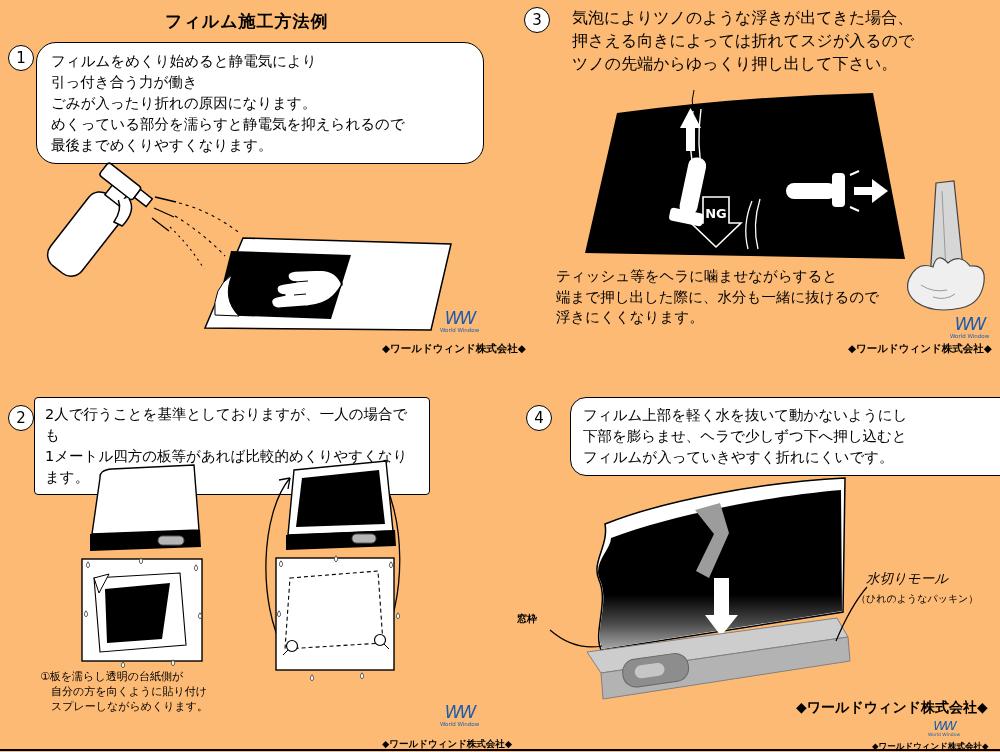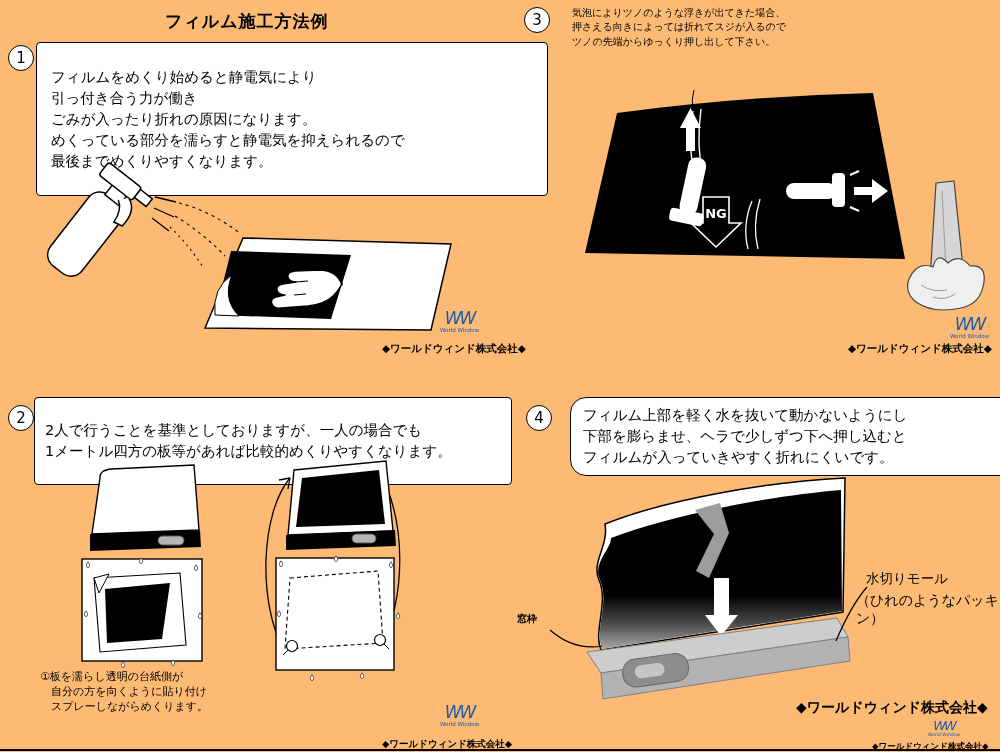--- a/index.html
+++ b/index.html
@@ -5,47 +5,47 @@
   *{margin:0;padding:0;box-sizing:border-box;}
   html,body{background:#fff;}
   .page{position:relative;width:1000px;height:752px;background:#fdba74;overflow:hidden;
         font-family:"DejaVu Sans","Liberation Sans",sans-serif;color:#000;}
   .abs{position:absolute;}
   .title{font-size:17px;font-weight:bold;letter-spacing:1px;}
   .step-num{width:26px;height:26px;border:1.7px solid #000;border-radius:50%;
             display:flex;align-items:center;justify-content:center;font-size:15px;background:#fff;}
   .bubble{border:1.7px solid #000;background:#fff;white-space:pre-line;
           font-size:14.5px;line-height:1.44;}
-  .tb{white-space:pre-line;font-size:10px;line-height:1.44;}
+  .tb{white-space:pre-line;font-size:16px;line-height:1.44;}
   .note{white-space:pre-line;font-size:14.5px;line-height:1.42;}
   .caption{white-space:pre-line;font-size:11px;line-height:1.38;}
   .label-bold{font-size:10px;font-weight:bold;}
-  .label{font-size:13.5px;}
-  .label-sm{font-size:14px;}
+  .label{font-size:13.5px;font-style:italic;}
+  .label-sm{font-size:10px;}
   .logo{text-align:center;color:#1d5cad;}
   .logo-ww{font-size:17px;font-weight:normal;font-style:italic;letter-spacing:-2px;line-height:1;}
   .logo-sub{font-size:5.5px;line-height:1;margin-top:1px;}
   .logo-sm .logo-ww{font-size:13px;}
   .logo-sm .logo-sub{font-size:4.5px;}
   .company{font-weight:bold;font-size:10.5px;white-space:nowrap;}
   .company-sm{font-weight:bold;font-size:9.5px;white-space:nowrap;}
   .company-xs{font-weight:bold;font-size:8.5px;white-space:nowrap;}
   .company-lg{font-weight:bold;font-size:14px;white-space:nowrap;}
   .bottom-rule{background:#000;}
   svg{display:block;}
 </style>
 </head>
 <body>
 
 <div class="page">
 
   <div class="abs title" style="left:165px;top:10px">フィルム施工方法例</div>
 
   <div class="abs step-num" style="left:8px;top:45px">1</div>
-  <div class="abs bubble" style="left:36px;top:42px;width:512px;border-radius:4px;padding:24px 14px">フィルムをめくり始めると静電気により
+  <div class="abs bubble" style="left:36px;top:42px;width:448px;border-radius:20px;padding:8px 14px">フィルムをめくり始めると静電気により
 引っ付き合う力が働き
 ごみが入ったり折れの原因になります。
 めくっている部分を濡らすと静電気を抑えられるので
 最後までめくりやすくなります。</div>
 
   <svg class="abs" style="left:45px;top:156px" width="440" height="200" viewBox="0 0 440 200">
     <g>
       <polygon points="160,172 198,82 406,88 386,174" fill="#fff" stroke="#000" stroke-width="1.5"></polygon>
       <polygon points="186,95 306,99 286,163 170,159" fill="#000"></polygon>
       <path d="M170,159 Q167,132 187,119 Q177,143 194,160 Z" fill="#fff" stroke="#000" stroke-width="1"></path>
@@ -111,29 +111,32 @@
       <text x="163" y="135" fill="#fff" font-size="13" font-weight="bold" text-anchor="middle">NG</text>
     </g>
     <g>
       <polygon points="383,100 401,98 411,194 377,197" fill="#d6d6d6" stroke="#444" stroke-width="1.2"></polygon>
       <path d="M389,108 l4,80" stroke="#9a9a9a" stroke-width="1" fill="none"></path>
       <path d="M356,196 q8,-18 24,-12 q4,-16 15,-4 q12,-10 22,3 q16,-2 14,16 q-3,22 -23,26 q-28,6 -45,-6 q-12,-10 -7,-23 z" fill="#efefef" stroke="#444" stroke-width="1.2"></path>
       <path d="M368,202 q12,8 26,5 M380,214 q12,4 22,-3" stroke="#999" stroke-width="1" fill="none"></path>
     </g>
   </svg>
 
+  <div class="abs note" style="left:556px;top:266px;width:345px">ティッシュ等をヘラに噛ませながらすると
+端まで押し出した際に、水分も一緒に抜けるので
+浮きにくくなります。</div>
 
   <div class="abs logo" style="left:950px;top:316px">
     <div class="logo-ww">WW</div>
     <div class="logo-sub">World Window</div>
   </div>
   <div class="abs company" style="left:848px;top:342px">◆ワールドウィンド株式会社◆</div>
 
   <div class="abs step-num" style="left:8px;top:405px">2</div>
-  <div class="abs bubble" style="left:34px;top:397px;width:478px;border-radius:4px;padding:22px 10px">2人で行うことを基準としておりますが、一人の場合でも
+  <div class="abs bubble" style="left:34px;top:397px;width:396px;border-radius:4px;padding:6px 10px">2人で行うことを基準としておりますが、一人の場合でも
 1メートル四方の板等があれば比較的めくりやすくなります。</div>
 
   <svg class="abs" style="left:78px;top:462px" width="135" height="207" viewBox="0 0 135 207">
     <defs>
         <path id="drop1" d="M0,-3.2 C2.1,-0.6 2.1,1.6 0,2.8 C-2.1,1.6 -2.1,-0.6 0,-3.2 Z"></path>
       </defs>
     <path d="M22,16 Q21,8 34,7 L116,3 L121,68 L14,72 Z" fill="#fff" stroke="#000" stroke-width="1.4"></path>
     <polygon points="12,72 122,68 123,85 12,89" fill="#000"></polygon>
     <rect x="80" y="74" width="26" height="9" rx="4.5" fill="#b5b5b5" stroke="#555" stroke-width="1"></rect>
     <rect x="4" y="97" width="120" height="102" fill="#fff" stroke="#000" stroke-width="1.4"></rect>

